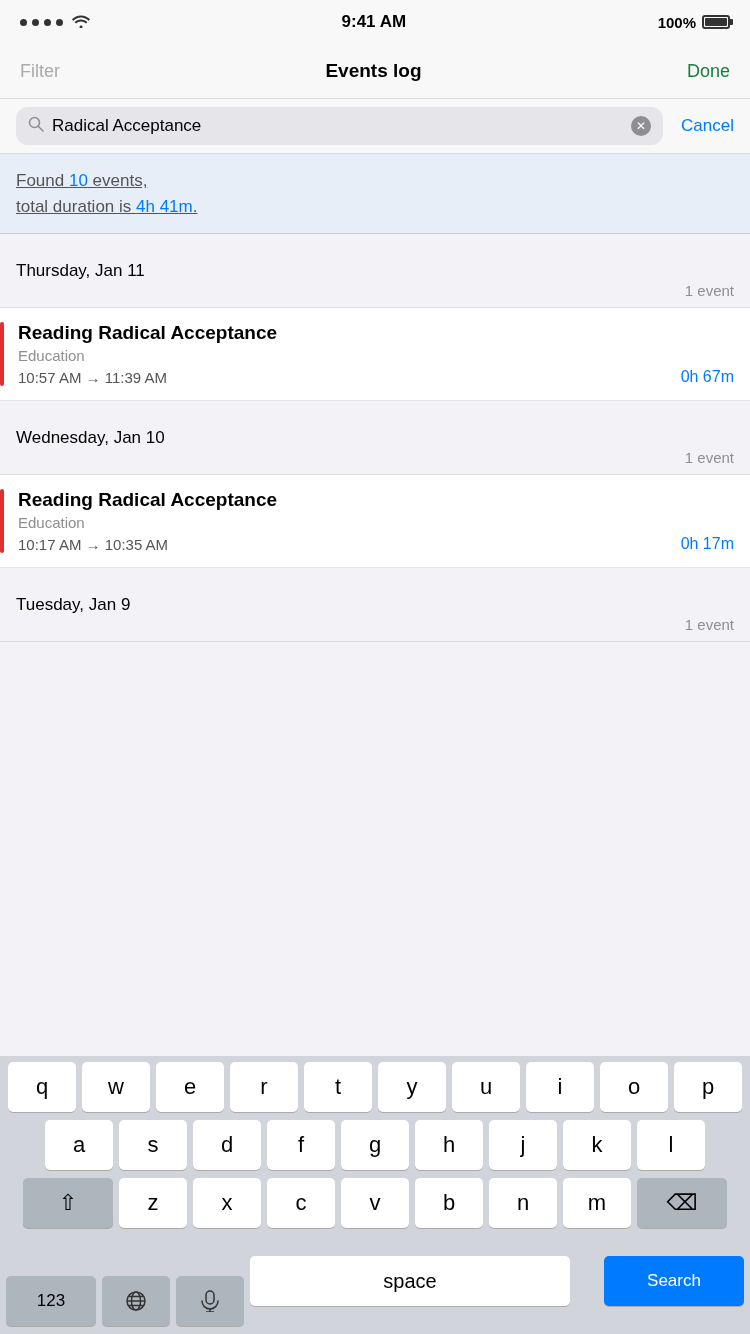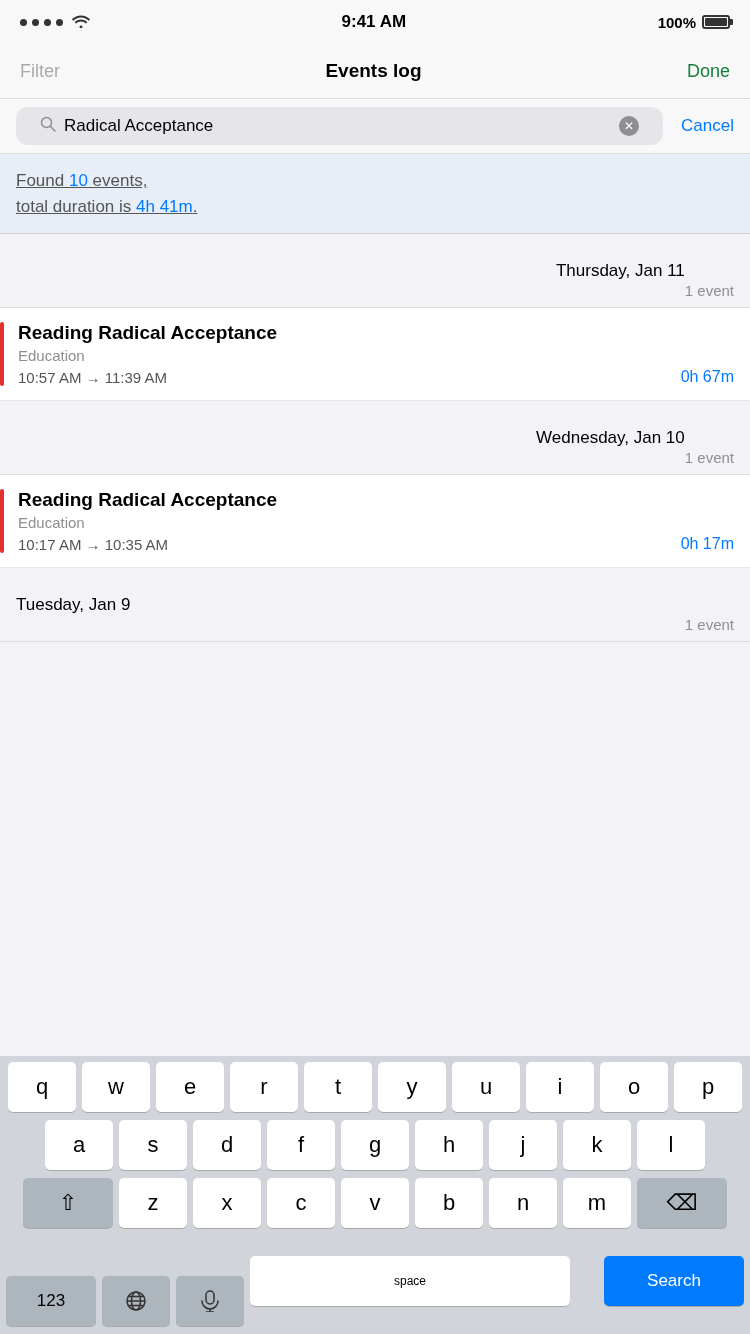--- a/index.html
+++ b/index.html
@@ -115,21 +115,21 @@
       align-items: center;
       gap: 12px;
       border-bottom: 1px solid #ddd;
     }
     .search-input-wrapper {
       flex: 1;
       display: flex;
       align-items: center;
       background: #e5e5ea;
       border-radius: 12px;
-      padding: 9px 24px;
+      padding: 9px 12px;
       gap: 8px;
     }
     .search-glass {
       color: #8e8e93;
       font-size: 16px;
     }
     .search-input-text {
       flex: 1;
       font-size: 17px;
       color: #000;
@@ -164,21 +164,21 @@
       text-decoration: underline;
     }
     .results-summary .highlight {
       color: #007aff;
       font-weight: 400;
     }
 
     
     .day-header {
       display: flex;
-      justify-content: flex-end;
+      justify-content: space-between;
       align-items: center;
       background: #f2f2f7;
       padding: 8px 16px;
       border-bottom: 1px solid #ddd;
     }
     .day-header-title {
       font-size: 17px;
       font-weight: 500;
       color: #000;
     }
@@ -270,21 +270,21 @@
       box-shadow: 0 1px 0 #aaa;
       cursor: pointer;
       user-select: none;
       flex: 1;
       max-width: 68px;
     }
     .key.space-key {
       background: #fff;
       flex: 5;
       max-width: 320px;
-      font-size: 12px;
+      font-size: 20px;
       text-align: center;
     }
     .key.search-key {
       background: #007aff;
       color: #fff;
       flex: 2;
       max-width: 140px;
       font-size: 17px;
       border-radius: 5px;
       margin-left: 28px;

